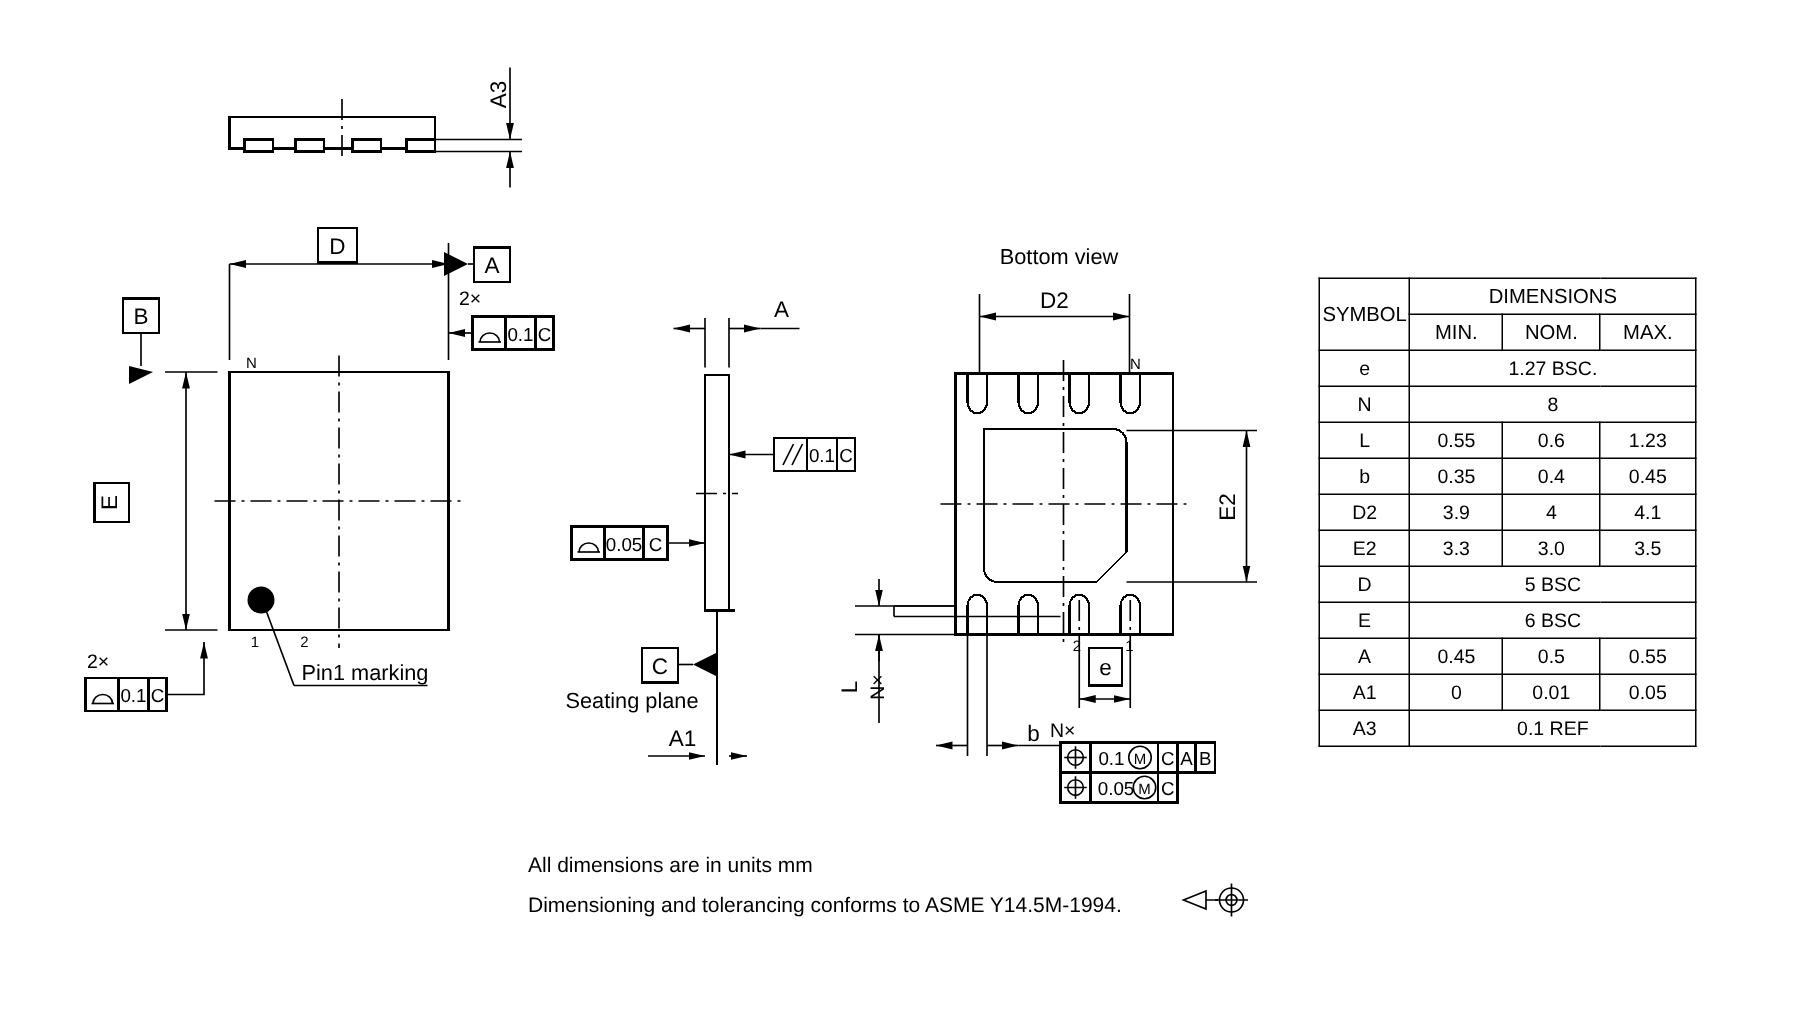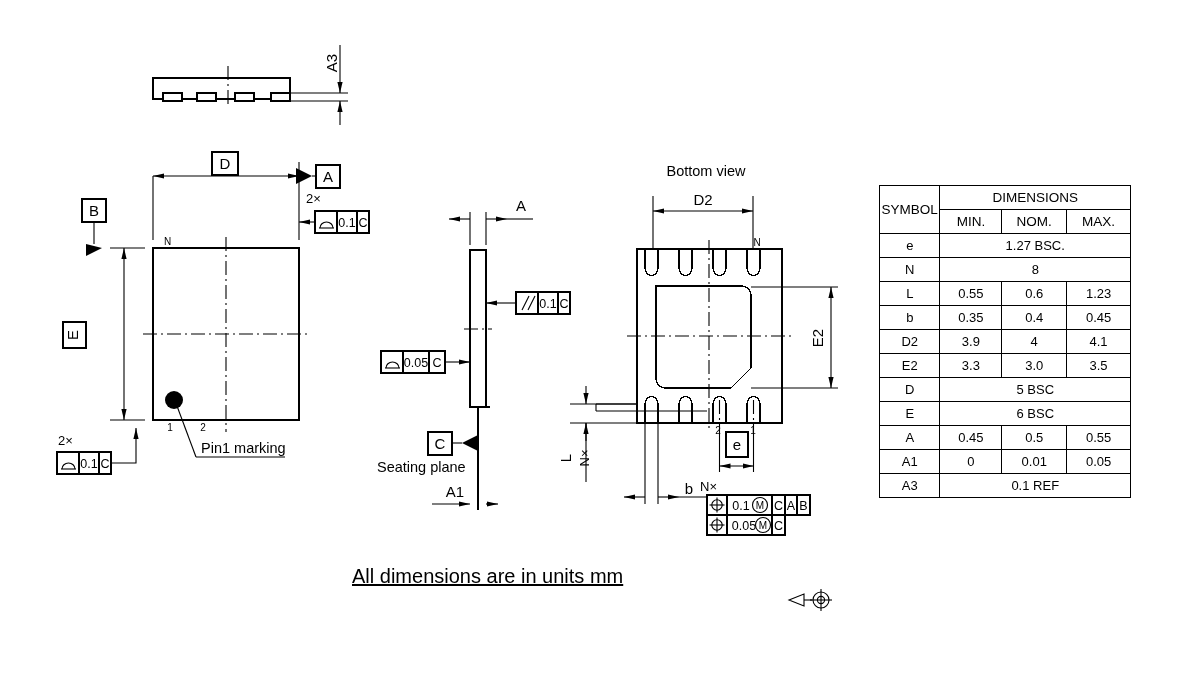--- a/index.html
+++ b/index.html
@@ -37,21 +37,21 @@
     font-size:13px;
     padding:0;
     height:23px;
     line-height:23px;
     background:#fff;
   }
   #dimtable th{font-size:13.5px;}
   #dimtable td.sym{width:62px;}
   #dimtable td.val{width:86px;}
   .notes{position:absolute;left:352px;top:563px;}
-  .notes div{font-size:20px;line-height:27px;white-space:nowrap;text-decoration:underline;}
+  .notes div{font-size:14px;line-height:27px;white-space:nowrap;}
 </style>
 </head>
 <body>
 
 <div id="sheet">
 
 <svg width="1200" height="675" viewBox="0 0 1200 675">
   <defs>
     <marker id="arrL" markerWidth="12" markerHeight="8" refX="11" refY="4" orient="auto" markerUnits="userSpaceOnUse">
       <path d="M11,4 L0,1.4 L0,6.6 Z" fill="#000"></path>
@@ -299,20 +299,21 @@
     <line class="ln-thin" x1="804" y1="600" x2="812" y2="600"></line>
     <circle class="ln-thin" cx="821" cy="600" r="8"></circle>
     <circle class="ln-thin" cx="821" cy="600" r="3.6"></circle>
     <line class="ln-thin" x1="810" y1="600" x2="832" y2="600"></line>
     <line class="ln-thin" x1="821" y1="589" x2="821" y2="611"></line>
   </g>
 </svg>
 
 <div class="notes">
   <div>All dimensions are in units mm</div>
+  <div>Dimensioning and tolerancing conforms to ASME Y14.5M-1994.</div>
 </div>
 
 <table id="dimtable">
   <tbody>
     <tr>
       <th rowspan="2" class="sym">SYMBOL</th>
       <th colspan="3">DIMENSIONS</th>
     </tr>
     <tr>
       <th class="val">MIN.</th>

